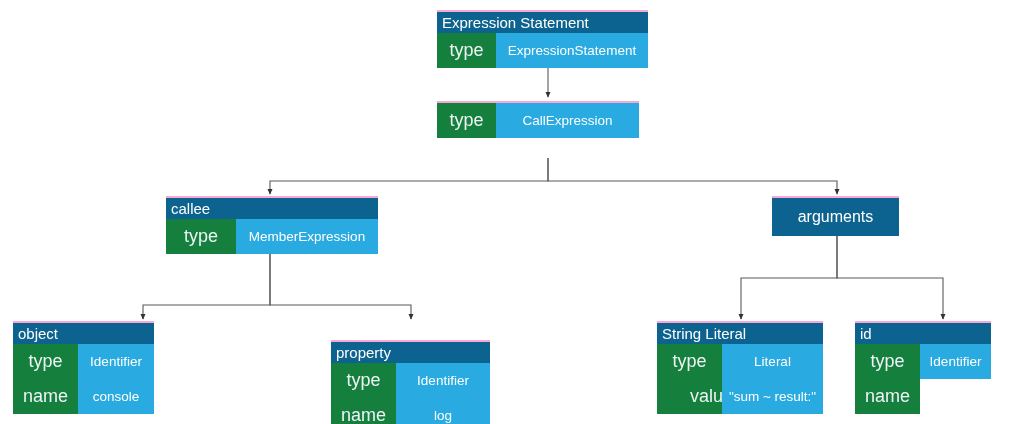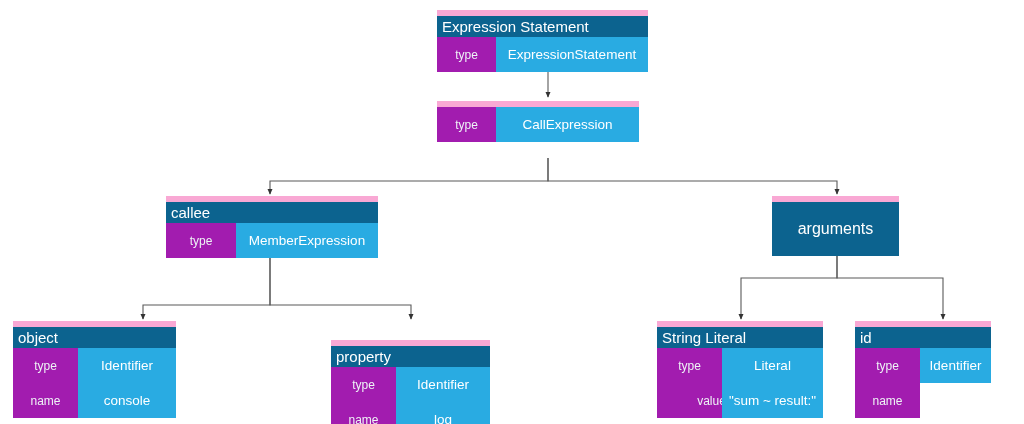--- a/index.html
+++ b/index.html
@@ -11,48 +11,48 @@
   }
   #stage{position:relative;width:1024px;height:424px;}
 
   
   #edges{position:absolute;left:0;top:0;width:1024px;height:424px;}
 
   
   .node{
     position:absolute;
     box-sizing:border-box;
-    border-top:6px solid #f9a8d4;
+    border-top:2px solid #f9a8d4;
   }
   .node-header{
     background:#0c638f;
     color:#ffffff;
     font-size:15px;
     line-height:21px;
     height:21px;
     padding:0 5px;
     white-space:nowrap;
     overflow:hidden;
   }
   .node-header.center{
     text-align:center;
     height:38px;
     line-height:38px;
     font-size:16px;
-    padding:8px;
+    padding:0;
   }
   .node-header.left{text-align:left;}
   .row{
     display:flex;
     height:35px;
   }
   .cell-key{
-    background:#a21caf;
+    background:#15803d;
     color:#eef3f6;
-    font-size:12px;
+    font-size:18px;
     display:flex;
     align-items:center;
     justify-content:center;
     box-sizing:border-box;
   }
   .cell-val{
     background:#29abe2;
     color:#ffffff;
     font-size:13.5px;
     display:flex;
@@ -113,21 +113,21 @@
     <div class="row">
       <div class="cell-key" style="width:70px;">type</div>
       <div class="cell-val">MemberExpression</div>
     </div>
   </div>
 
   <div class="node" style="left:772px;top:196px;width:127px;">
     <div class="node-header center">arguments</div>
   </div>
 
-  <div class="node" style="left:13px;top:321px;width:163px;">
+  <div class="node" style="left:13px;top:321px;width:141px;">
     <div class="node-header left">object</div>
     <div class="row">
       <div class="cell-key" style="width:65px;">type</div>
       <div class="cell-val">Identifier</div>
     </div>
     <div class="row">
       <div class="cell-key" style="width:65px;">name</div>
       <div class="cell-val">console</div>
     </div>
   </div>

